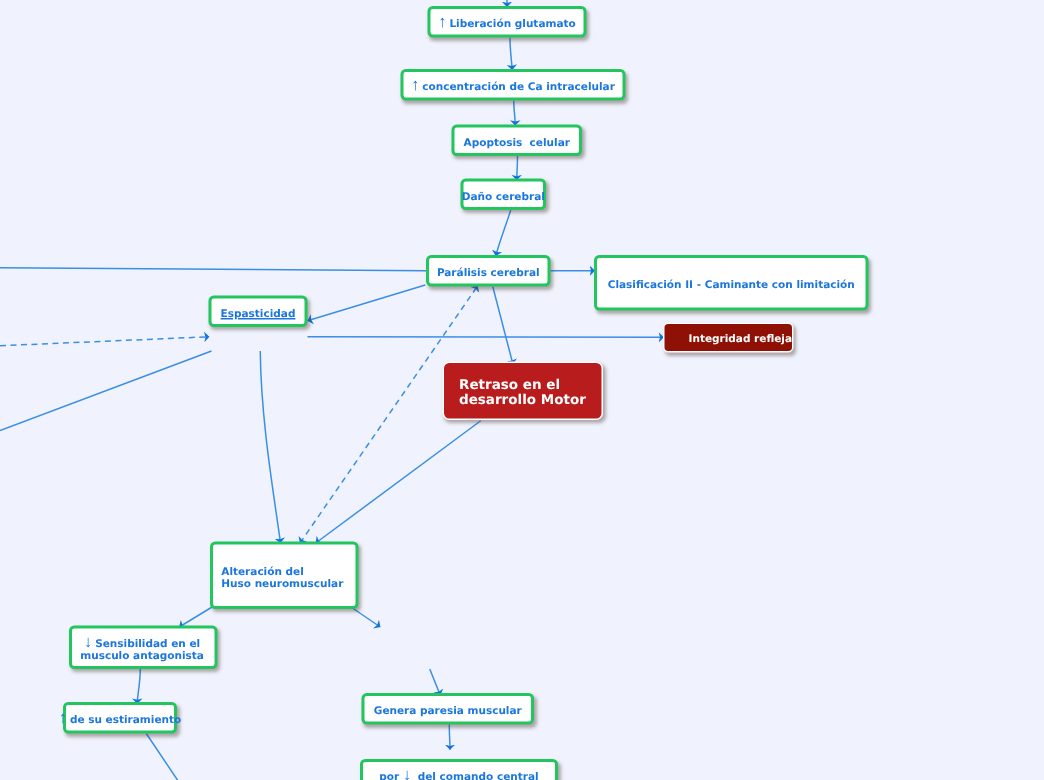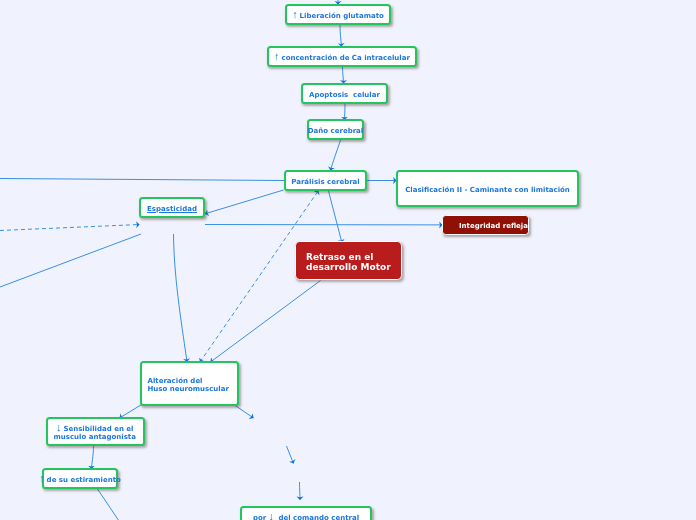--- a/index.html
+++ b/index.html
@@ -73,14 +73,15 @@
   <div class="node white" style="left: 396px; top: 170px; width: 183px; height: 37px;"><span class="nlabel">Clasificación II - Caminante con limitación</span></div>
   <div class="node white" style="left: 139px; top: 197px; width: 66px; height: 21px; text-decoration: underline;"><span class="nlabel">Espasticidad</span></div>
   <div class="node red" style="left: 442px; top: 215px; width: 87px; height: 20px; padding-left: 16px;"><span class="nlabel">Integridad refleja</span></div>
   <div class="node blue" style="left: 295px; top: 241px; width: 107px; height: 39px;"><span class="nlabel">Retraso en el
 desarrollo Motor</span></div>
   <div class="node white left" style="left: 140px; top: 361px; width: 99px; height: 45px;"><span class="nlabel">Alteración del
 Huso neuromuscular</span></div>
   <div class="node white left" style="left: 46px; top: 417px; width: 99px; height: 29px; text-align: center;"><span class="nlabel"><i class="arrowglyph">↓</i> Sensibilidad en el
 musculo antagonista</span></div>
   <div class="node white" style="left: 42px; top: 468px; width: 76px; height: 21px;"><span class="nlabel"><i class="arrowglyph">↑</i> de su estiramiento</span></div>
+  <div class="node white" style="left: 241px; top: 462px; width: 115px; height: 21px;"><span class="nlabel">Genera paresia muscular</span></div>
   <div class="node white" style="left: 240px; top: 506px; width: 132px; height: 21px;"><span class="nlabel">por <i class="arrowglyph">↓</i>  del comando central</span></div>
 </div>
 
 </body></html>

